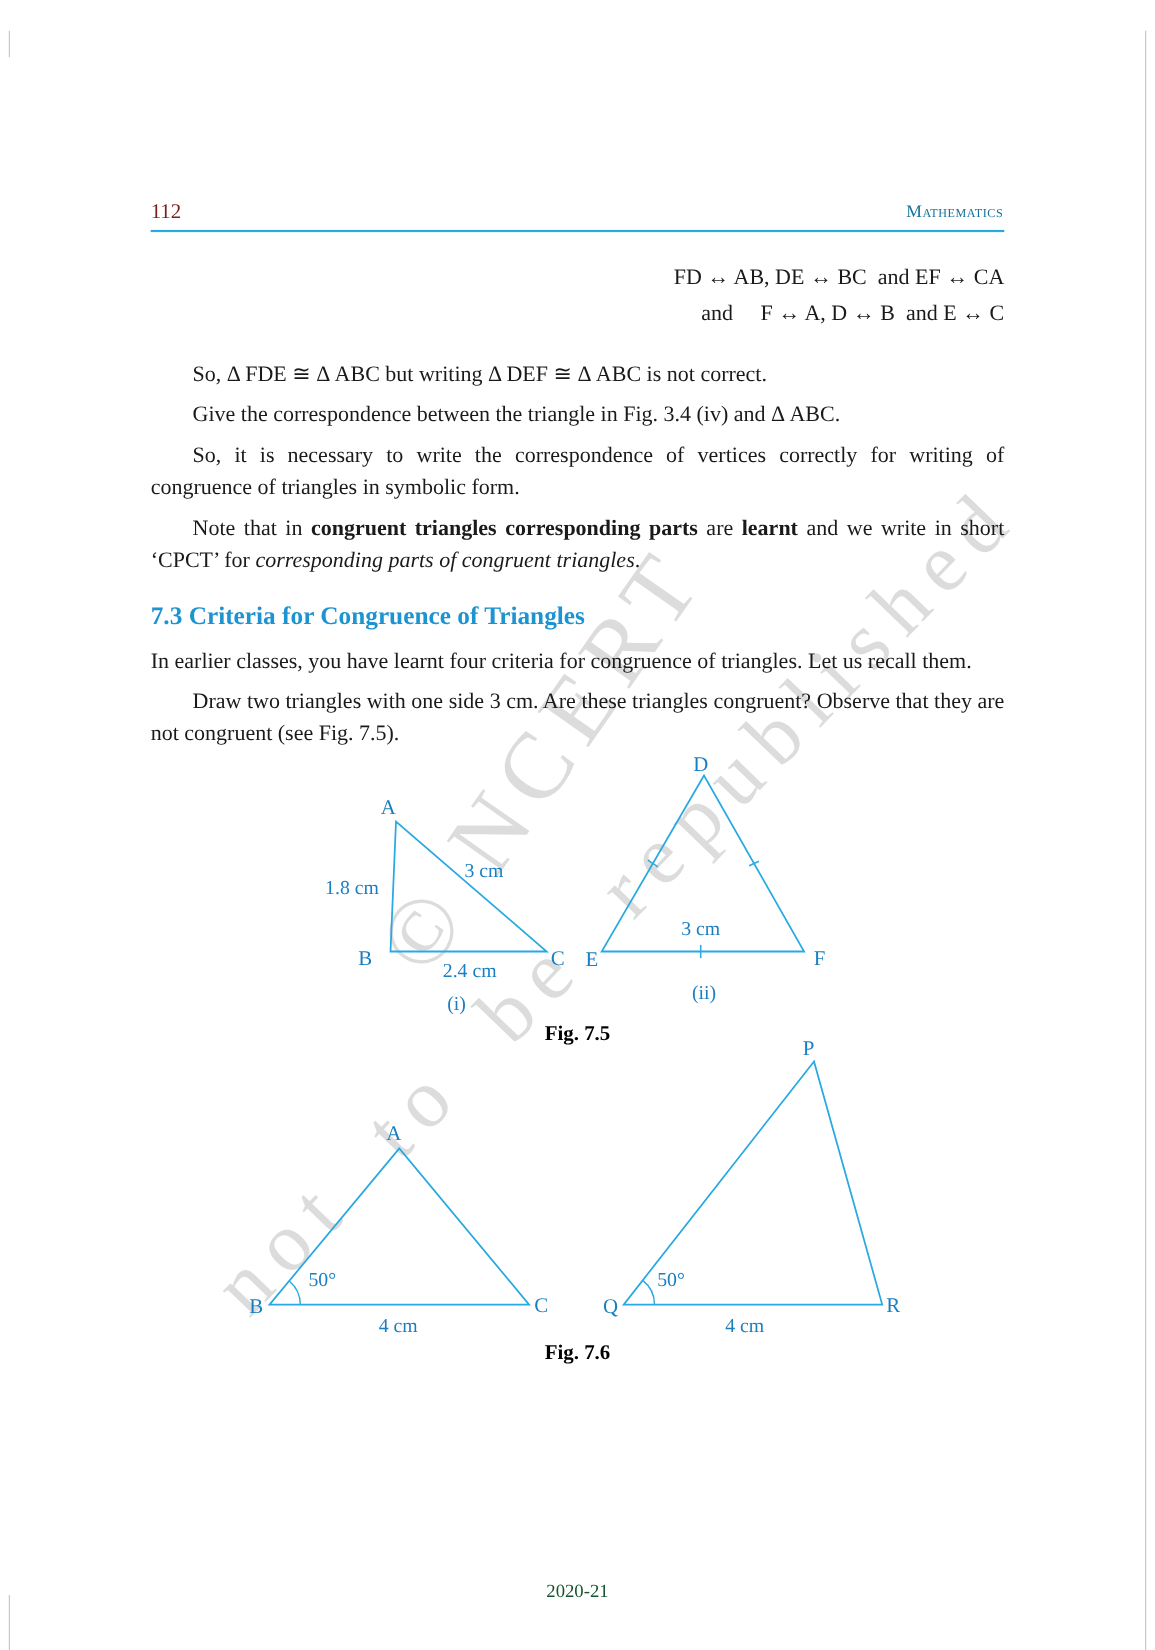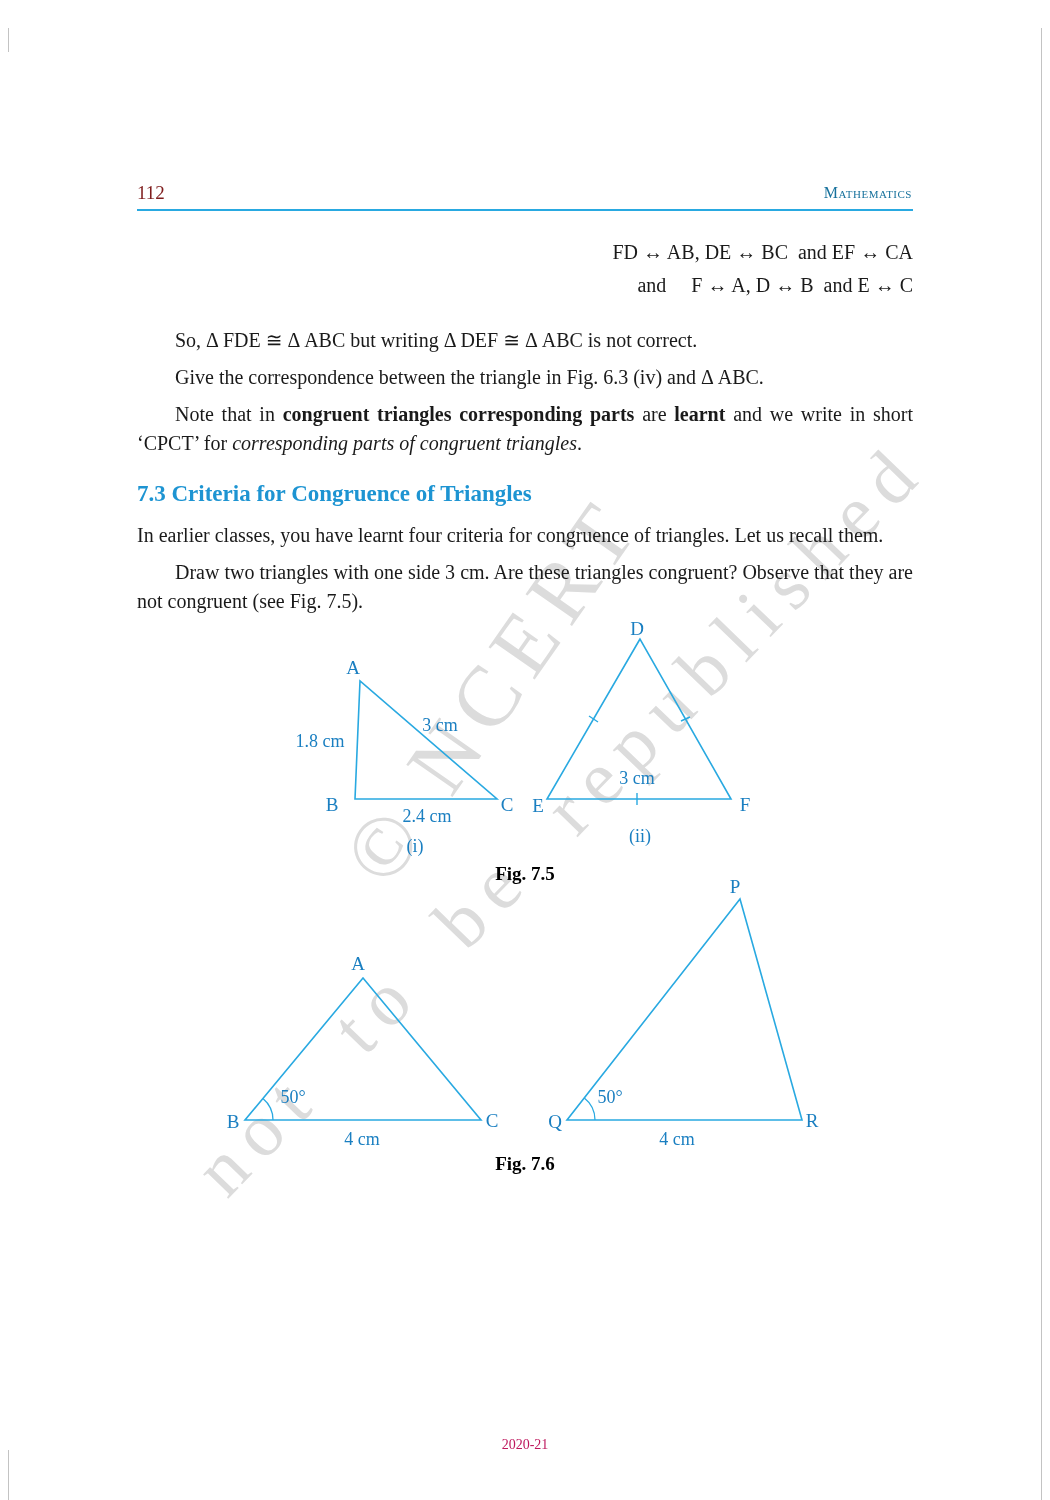--- a/index.html
+++ b/index.html
@@ -63,21 +63,21 @@
     text-align:center;font-weight:bold;font-size:19px;color:#000000;text-indent:0;
   }
   .tri{fill:none;stroke:#29a9e1;stroke-width:1.6;}
   .tick{stroke:#29a9e1;stroke-width:1.4;}
   .arc{fill:none;stroke:#29a9e1;stroke-width:1.3;}
   text.vlabel{font-family:"Liberation Serif", serif;font-size:19px;fill:#1a7fc1;}
   text.dim{font-family:"Liberation Serif", serif;font-size:18px;fill:#1a7fc1;}
   text.tag{font-family:"Liberation Serif", serif;font-size:18px;fill:#1a7fc1;}
 
   
-  .footer{position:absolute;left:0;right:0;top:1437px;text-align:center;font-size:14px;color:#be185d;z-index:1;}
+  .footer{position:absolute;left:0;right:0;top:1437px;text-align:center;font-size:17px;color:#14532d;z-index:1;}
 </style>
 </head>
 <body>
 
 <div class="page">
 
   <div class="watermark wm1">© NCERT</div>
   <div class="watermark wm2">not to be republished</div>
 
   <div class="edge edge-right"></div>
@@ -87,21 +87,22 @@
   <div class="pagenum">112</div>
   <div class="running-head">Mathematics</div>
   <div class="rule"></div>
 
   <div class="main">
 
     <div class="eq">FD ↔ AB, DE ↔ BC  and EF ↔ CA</div>
     <div class="eq eq2">and     F ↔ A, D ↔ B  and E ↔ C</div>
 
     <p>So, Δ FDE ≅ Δ ABC but writing Δ DEF ≅ Δ ABC is not correct.</p>
-    <p>Give the correspondence between the triangle in Fig. 6.3 (iv) and Δ ABC.</p>
+    <p>Give the correspondence between the triangle in Fig. 3.4 (iv) and Δ ABC.</p>
+    <p>So, it is necessary to write the correspondence of vertices correctly for writing of congruence of triangles in symbolic form.</p>
 
     <p><span>Note that in </span><span class="bold">congruent triangles corresponding parts</span><span> are </span><span class="bold">learnt</span><span> and we write in short ‘CPCT’ for </span><span class="ital">corresponding parts of congruent triangles</span><span>.</span></p>
 
     <h2 class="section-heading">7.3 Criteria for Congruence of Triangles</h2>
 
     <p class="no-indent">In earlier classes, you have learnt four criteria for congruence of triangles. Let us recall them.</p>
     <p>Draw two triangles with one side 3 cm. Are these triangles congruent? Observe that they are not congruent (see Fig. 7.5).</p>
 
     <div class="figure fig75">
       <svg width="510" height="250" viewBox="0 0 510 250">

